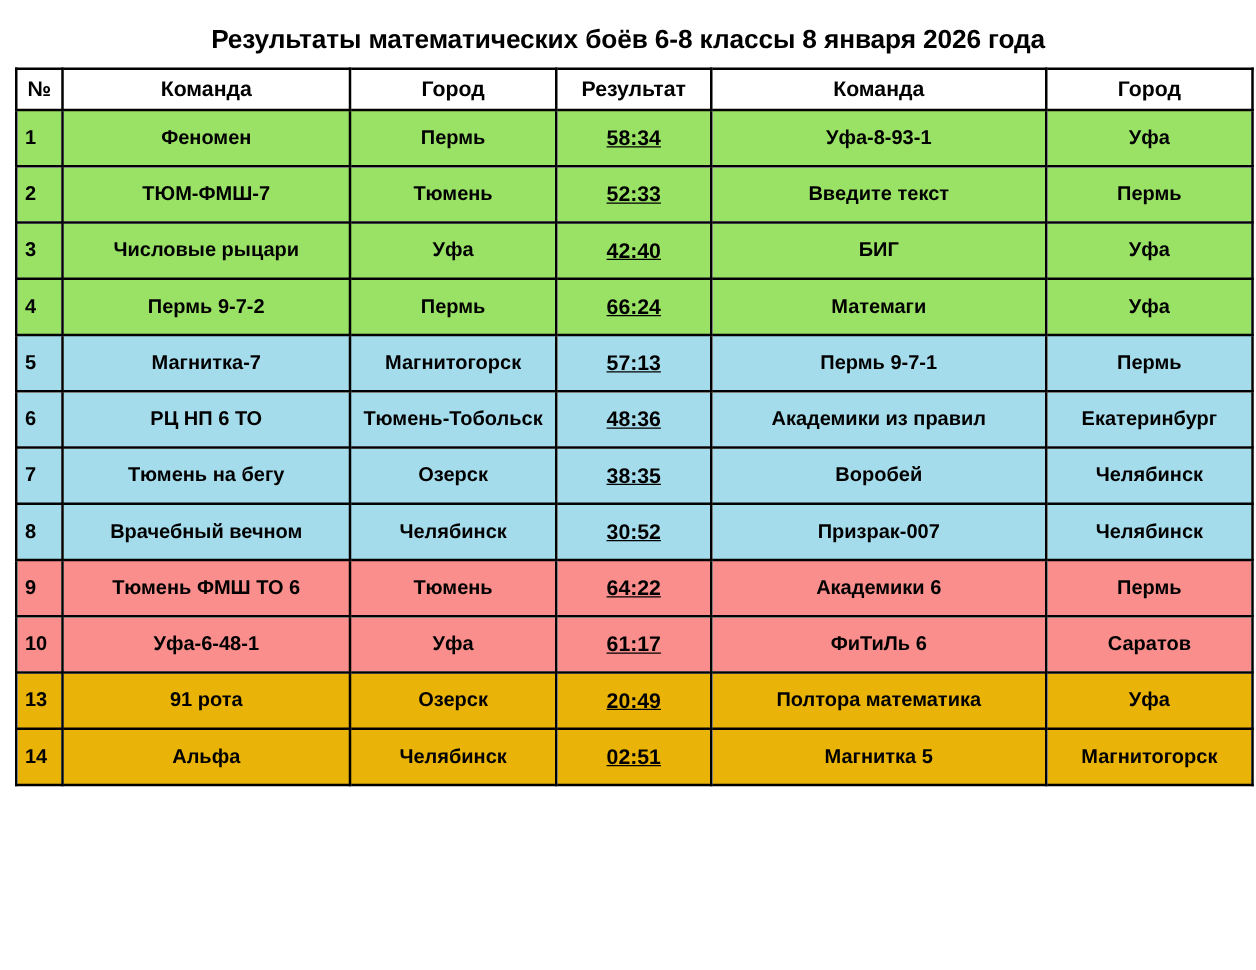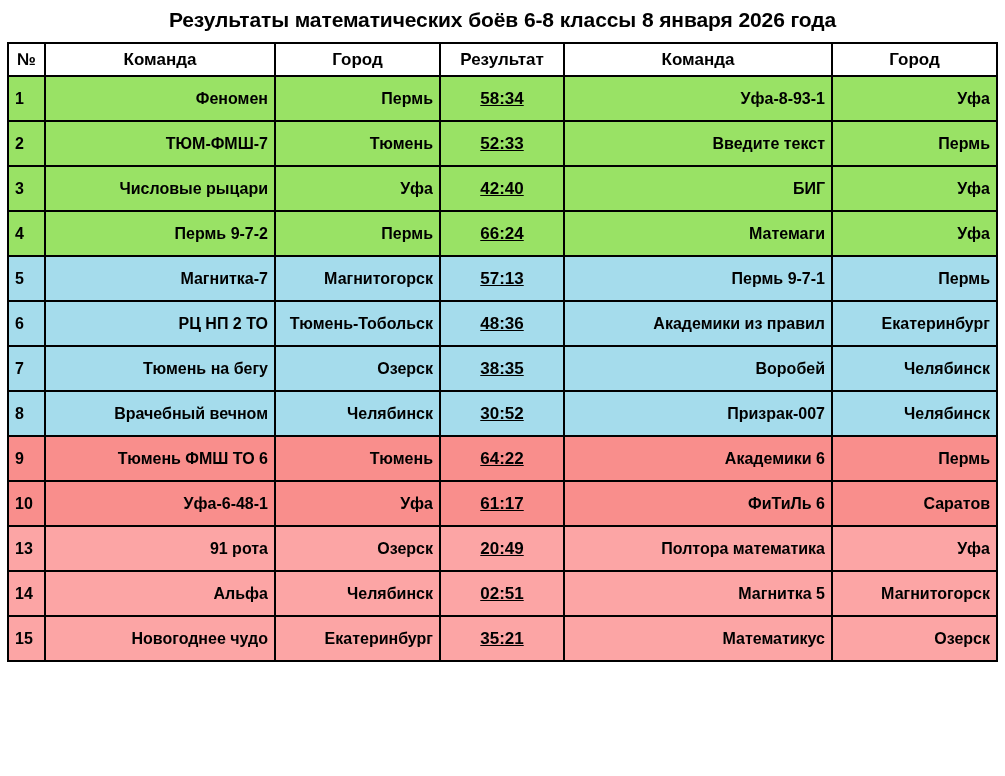--- a/index.html
+++ b/index.html
@@ -11,21 +11,21 @@
     width: 1005px;
     height: 776px;
     font-family: "Liberation Sans", sans-serif;
     color: #000000;
     overflow: hidden;
   }
   .page {
     width: 1005px;
     height: 592px;
     box-sizing: border-box;
-    padding: 0;
+    padding: 12px;
     position: relative;
   }
   .title {
     text-align: center;
     font-size: 21px;
     font-weight: bold;
     padding-top: 8px;
     padding-bottom: 10px;
     letter-spacing: -0.1px;
   }
@@ -68,27 +68,27 @@
   }
   td.score {
     text-align: center;
   }
   td.score span.val {
     text-decoration: underline;
     font-size: 17px;
     margin-top: 16px;
   }
   td.team, td.city {
-    text-align: right;
+    text-align: center;
   }
   
   tr.g-green  td { background: #99e265; }
   tr.g-blue   td { background: #a5dcec; }
   tr.g-red    td { background: #f98e8c; }
-  tr.g-yellow td { background: #fca5a5; }
+  tr.g-yellow td { background: #eab308; }
 </style>
 </head>
 <body>
 
 <div class="page">
   <div class="title">Результаты математических боёв 6-8 классы 8 января 2026 года</div>
 
   <table class="results">
     <colgroup>
       <col class="c-num">
@@ -144,21 +144,21 @@
         <tr class="g-blue">
           <td class="num">5</td>
           <td class="team">Магнитка-7</td>
           <td class="city">Магнитогорск</td>
           <td class="score"><span class="val">57:13</span></td>
           <td class="team">Пермь 9-7-1</td>
           <td class="city">Пермь</td>
         </tr>
         <tr class="g-blue">
           <td class="num">6</td>
-          <td class="team">РЦ НП 2 ТО</td>
+          <td class="team">РЦ НП 6 ТО</td>
           <td class="city">Тюмень-Тобольск</td>
           <td class="score"><span class="val">48:36</span></td>
           <td class="team">Академики из правил</td>
           <td class="city">Екатеринбург</td>
         </tr>
         <tr class="g-blue">
           <td class="num">7</td>
           <td class="team">Тюмень на бегу</td>
           <td class="city">Озерск</td>
           <td class="score"><span class="val">38:35</span></td>
@@ -198,23 +198,15 @@
           <td class="city">Уфа</td>
         </tr>
         <tr class="g-yellow">
           <td class="num">14</td>
           <td class="team">Альфа</td>
           <td class="city">Челябинск</td>
           <td class="score"><span class="val">02:51</span></td>
           <td class="team">Магнитка 5</td>
           <td class="city">Магнитогорск</td>
         </tr>
-        <tr class="g-yellow">
-          <td class="num">15</td>
-          <td class="team">Новогоднее чудо</td>
-          <td class="city">Екатеринбург</td>
-          <td class="score"><span class="val">35:21</span></td>
-          <td class="team">Математикус</td>
-          <td class="city">Озерск</td>
-        </tr>
       </tbody>
   </table>
 </div>
 
 </body></html>

